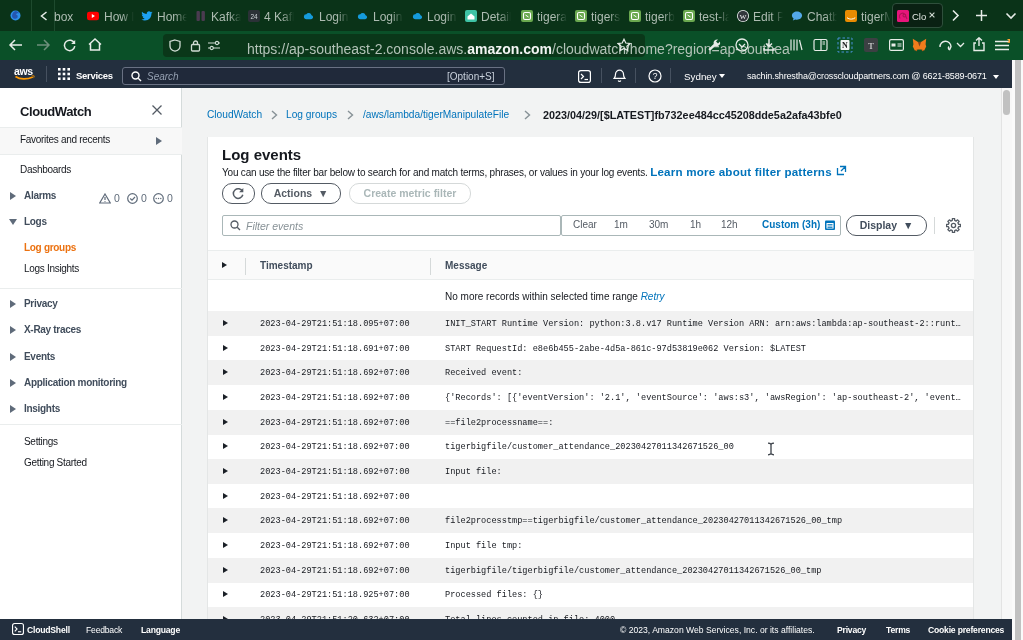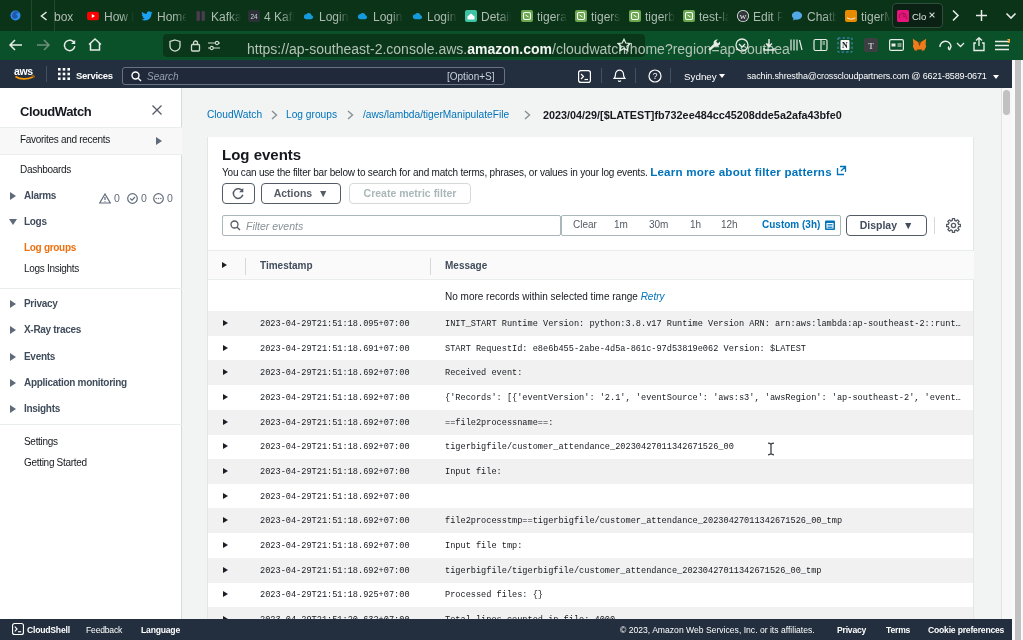--- a/index.html
+++ b/index.html
@@ -20,21 +20,21 @@
   
   #sidebar { left:0; top:88px; width:182px; height:531px; background:#fff; border-right:1px solid #d5dbdb; }
   .sideitem { position:absolute; font-size:10px; letter-spacing:-0.3px; color:#16191f; white-space:nowrap; }
   .sidebold { font-weight:bold; color:#414d5c; }
   .sidediv { position:absolute; left:0; width:182px; height:1px; background:#eaeded; }
   .tri-r { width:0; height:0; border-left:6px solid #5f6b7a; border-top:4px solid transparent; border-bottom:4px solid transparent; }
   .tri-d { width:0; height:0; border-top:6px solid #5f6b7a; border-left:4px solid transparent; border-right:4px solid transparent; }
   
   #content { left:182px; top:88px; width:830px; height:531px; background:#f2f3f3; }
   #card { position:absolute; left:207px; top:137px; width:767px; background:#fff; border:1px solid #e4e6e6; border-top:none; }
-  .btn { position:absolute; border:1px solid #545b64; border-radius:4px; background:#fff; color:#545b64; font-weight:bold; font-size:10.5px; text-align:center; }
+  .btn { position:absolute; border:1px solid #545b64; border-radius:10px; background:#fff; color:#545b64; font-weight:bold; font-size:10.5px; text-align:center; }
   
   .trow { position:absolute; left:0; width:765px; height:25px; }
   .stripe { background:#f1f1f1; }
   .mono { font-family:"Liberation Mono", monospace; font-size:8.6px; color:#16191f; white-space:nowrap;text-align:right; }
   .rowarrow { position:absolute; left:15px; top:9px; width:0; height:0; border-left:5.5px solid #1a1f26; border-top:3.2px solid transparent; border-bottom:3.2px solid transparent; }
   .ts { position:absolute; left:52px; top:8px; }
   .msg { position:absolute; left:237px; top:8px; }
   
   #footer { left:0; top:619px; width:1012px; height:21px; background:#232f3e; color:#fff; font-size:10px; }
   

